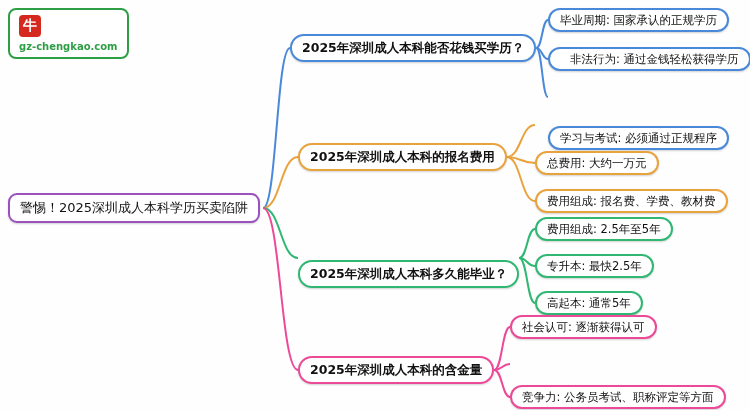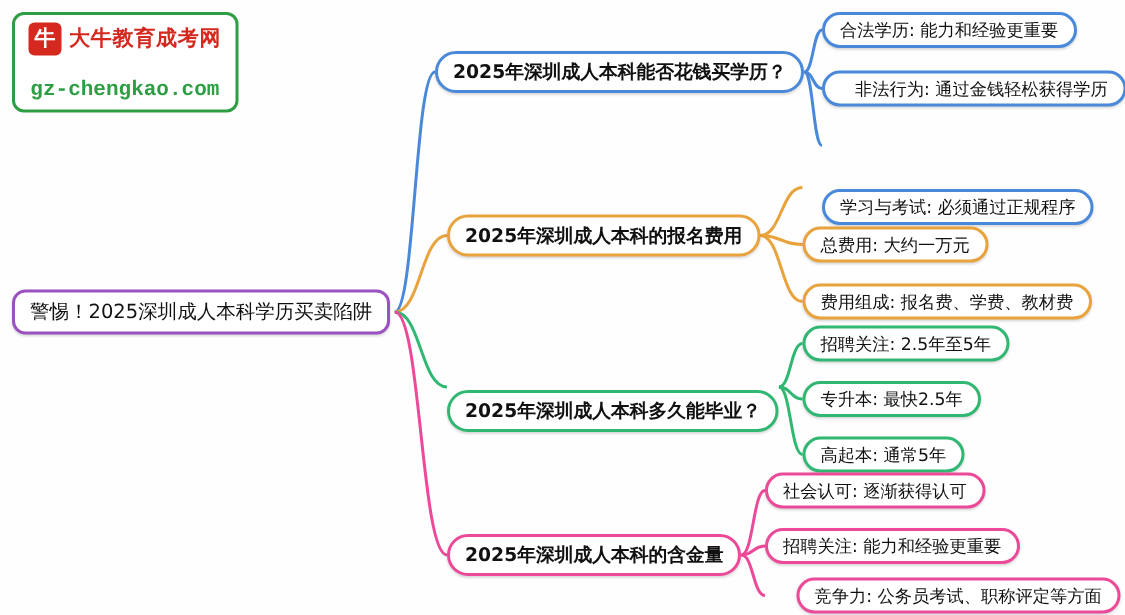--- a/index.html
+++ b/index.html
@@ -22,21 +22,21 @@
     border:2px solid #2e9e44;border-radius:8px;background:#fff;
     padding:5px 9px;text-align:center;
   }
   .logo-row{display:flex;align-items:center;gap:5px;}
   .logo-mark{
     width:22px;height:22px;background:#d5281f;color:#fff;border-radius:4px;
     display:flex;align-items:center;justify-content:center;
     font-size:14px;font-weight:700;
   }
   .logo-text{color:#d5281f;font-weight:700;font-size:14px;letter-spacing:.5px;}
-  .logo-url{color:#2e9e44;font-size:14px;margin-top:15px;font-weight:600;font-family:Liberation Mono, monospace;}
+  .logo-url{color:#2e9e44;font-size:10px;margin-top:4px;font-weight:600;}
 </style>
 </head>
 <body>
 
 <div class="canvas">
   <svg id="links" viewBox="0 0 750 410">
       <path d="M263.1875,208 C276.59375,208 276.59375,48 290,48" stroke="#4a89d9" stroke-width="2" fill="none"></path>
       <path d="M536.296875,48 C542.1484375,48 542.1484375,20 548,20" stroke="#4a89d9" stroke-width="2" fill="none"></path>
       <path d="M536.296875,48 C542.1484375,48 542.1484375,59 548,59" stroke="#4a89d9" stroke-width="2" fill="none"></path>
       <path d="M536.296875,48 C542.1484375,48 542.1484375,97 548,97" stroke="#4a89d9" stroke-width="2" fill="none"></path>
@@ -50,38 +50,36 @@
       <path d="M519.296875,258 C527.1484375,258 527.1484375,303 535,303" stroke="#30b873" stroke-width="2" fill="none"></path>
       <path d="M263.1875,208 C280.59375,208 280.59375,370 298,370" stroke="#ec4a98" stroke-width="2" fill="none"></path>
       <path d="M494.296875,370 C502.1484375,370 502.1484375,327 510,327" stroke="#ec4a98" stroke-width="2" fill="none"></path>
       <path d="M494.296875,370 C502.1484375,370 502.1484375,364 510,364" stroke="#ec4a98" stroke-width="2" fill="none"></path>
       <path d="M494.296875,370 C502.1484375,370 502.1484375,397 510,397" stroke="#ec4a98" stroke-width="2" fill="none"></path>
     </svg>
 
   <div class="logo">
     <div class="logo-row">
       <span class="logo-mark">牛</span>
-      <span class="logo-text">大牛教育成考网</span>
     </div>
     <div class="logo-url">gz-chengkao.com</div>
   </div>
 
   <div class="node root" style="left: 8px; top: 193px; border-color: rgb(155, 81, 192);">警惕！2025深圳成人本科学历买卖陷阱</div>
 
   <div class="node branch" style="left: 290px; top: 34px; border-color: rgb(74, 137, 217);">2025年深圳成人本科能否花钱买学历？</div>
-  <div class="node leaf" style="left: 548px; top: 8px; border-color: rgb(74, 137, 217);">合法学历: 能力和经验更重要</div>
+  <div class="node leaf" style="left: 548px; top: 8px; border-color: rgb(74, 137, 217);">毕业周期: 国家承认的正规学历</div>
   <div class="node leaf" style="left: 548px; top: 47px; border-color: rgb(74, 137, 217); padding-left: 20px;">非法行为: 通过金钱轻松获得学历</div>
   <div class="node leaf" style="left: 548px; top: 85px; border-color: rgb(74, 137, 217); margin-top: 41px;">学习与考试: 必须通过正规程序</div>
 
   <div class="node branch" style="left: 298px; top: 143px; border-color: rgb(232, 163, 61);">2025年深圳成人本科的报名费用</div>
   <div class="node leaf" style="left: 535px; top: 151px; border-color: rgb(232, 163, 61);">总费用: 大约一万元</div>
   <div class="node leaf" style="left: 535px; top: 189px; border-color: rgb(232, 163, 61);">费用组成: 报名费、学费、教材费</div>
 
   <div class="node branch" style="left: 298px; top: 260px; border-color: rgb(48, 184, 115);">2025年深圳成人本科多久能毕业？</div>
-  <div class="node leaf" style="left: 535px; top: 217px; border-color: rgb(48, 184, 115);">招聘关注: 2.5年至5年</div>
+  <div class="node leaf" style="left: 535px; top: 217px; border-color: rgb(48, 184, 115);">费用组成: 2.5年至5年</div>
   <div class="node leaf" style="left: 535px; top: 254px; border-color: rgb(48, 184, 115);">专升本: 最快2.5年</div>
   <div class="node leaf" style="left: 535px; top: 291px; border-color: rgb(48, 184, 115);">高起本: 通常5年</div>
 
   <div class="node branch" style="left: 298px; top: 356px; border-color: rgb(236, 74, 152);">2025年深圳成人本科的含金量</div>
   <div class="node leaf" style="left: 510px; top: 315px; border-color: rgb(236, 74, 152);">社会认可: 逐渐获得认可</div>
-  <div class="node leaf" style="left: 510px; top: 352px; border-color: rgb(236, 74, 152);">招聘关注: 能力和经验更重要</div>
-  <div class="node leaf" style="left: 531px; top: 385px; border-color: rgb(236, 74, 152);">竞争力: 公务员考试、职称评定等方面</div>
+  <div class="node leaf" style="left: 510px; top: 385px; border-color: rgb(236, 74, 152);">竞争力: 公务员考试、职称评定等方面</div>
 </div>
 
 </body></html>

